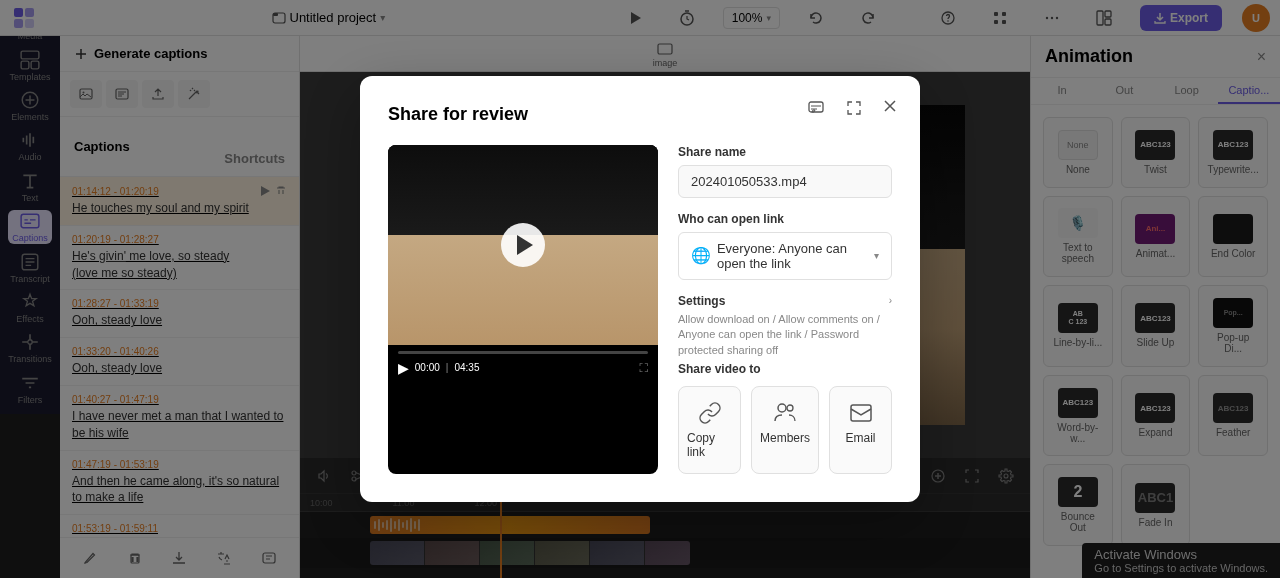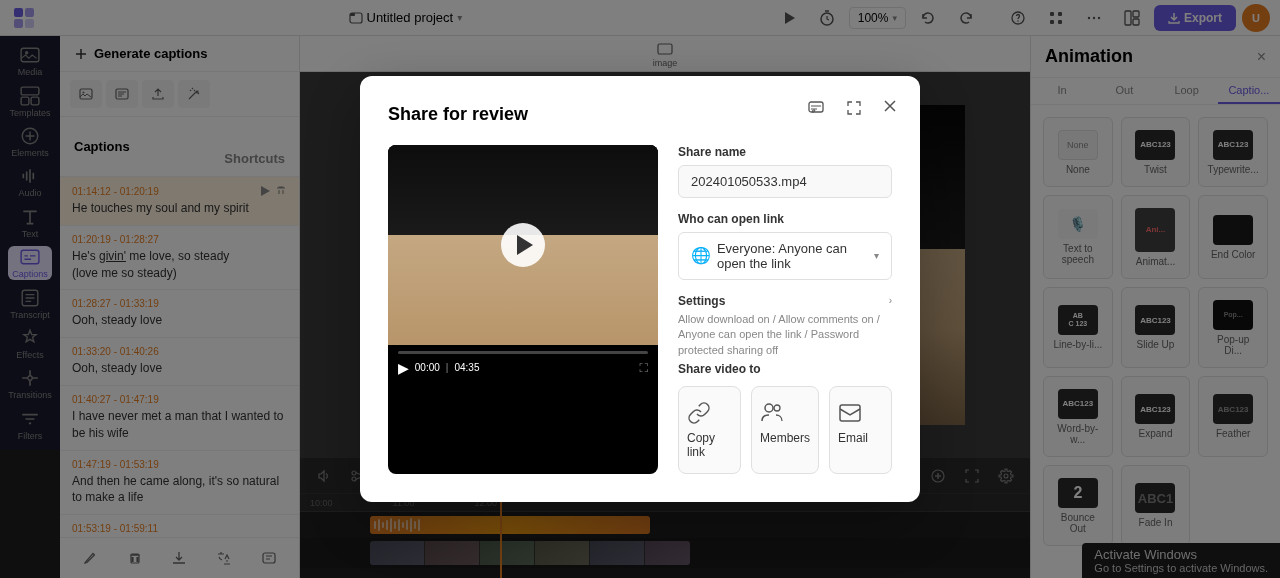--- a/index.html
+++ b/index.html
@@ -22,21 +22,21 @@
     .captions-shortcuts { font-size: 11px; color: #888; cursor: pointer; margin-top: 24px; }
 
     
     .generate-header { padding: 10px 14px; font-size: 13px; font-weight: 600; border-bottom: 1px solid #eee; display: flex; align-items: center; gap: 6px; }
 
     
     .caption-toolbar { display: flex; gap: 4px; padding: 8px 10px; border-bottom: 1px solid #eee; }
     .caption-toolbar-btn { width: 32px; height: 28px; border: none; background: #f5f5f5; border-radius: 4px; cursor: pointer; display: flex; align-items: center; justify-content: center; font-size: 11px; color: #555; }
 
     
-    .caption-list { flex: 1; overflow-y: auto; }
+    .caption-list { flex: 1; overflow-y: auto; text-decoration: underline; }
     .caption-item { padding: 8px 12px; border-bottom: 1px solid #f0f0f0; cursor: pointer; }
     .caption-item.active { background: #fff3e0; }
     .caption-time { font-size: 10px; color: #888; display: flex; align-items: center; gap: 4px; margin-bottom: 3px; }
     .caption-time .time-text { color: #e67e22; font-weight: 500; }
     .caption-text { font-size: 12px; color: #333; line-height: 1.4; }
 
     
     .caption-bottom { display: flex; justify-content: space-around; padding: 8px; border-top: 1px solid #eee; }
     .caption-bottom-icon { width: 30px; height: 24px; display: flex; align-items: center; justify-content: center; cursor: pointer; color: #666; }
 
@@ -98,38 +98,38 @@
     .who-dropdown-arrow { color: #888; font-size: 10px; }
 
     .settings-section { margin-bottom: 4px; }
     .settings-header { display: flex; align-items: center; justify-content: space-between; margin-bottom: 4px; }
     .settings-label { font-size: 12px; font-weight: 600; color: #333; }
     .settings-arrow { color: #888; font-size: 10px; cursor: pointer; }
     .settings-desc { font-size: 11px; color: #888; line-height: 1.4; }
 
     .share-video-label { font-size: 12px; font-weight: 600; margin-bottom: 10px; color: #333; }
     .share-options { display: flex; gap: 10px; }
-    .share-option { flex: 1; border: 1px solid #e0e0e0; border-radius: 8px; padding: 14px 8px; display: flex; flex-direction: column; align-items: flex-start; gap: 6px; cursor: pointer; background: #fafafa; }
+    .share-option { flex: 1; border: 1px solid #e0e0e0; border-radius: 8px; padding: 14px 8px; display: flex; flex-direction: column; align-items: center; gap: 6px; cursor: pointer; background: #fafafa; }
     .share-option-icon { font-size: 22px; color: #555; }
     .share-option-label { font-size: 12px; color: #333; }
     .tl-btn { width: 28px; height: 28px; background: none; border: none; color: #888; cursor: pointer; display: flex; align-items: center; justify-content: center; border-radius: 4px; }
 
     
     .apply-all-btn { font-size: 11px; color: #6c5ce7; background: none; border: none; cursor: pointer; text-align: right; padding: 4px 12px; }
 
     
     .windows-notice { position: absolute; bottom: 0; right: 0; background: #1e1e1e; color: #ccc; padding: 4px 12px; font-size: 11px; border-top-left-radius: 4px; z-index: 5; }
     .windows-notice .title { font-size: 13px; color: #ddd; font-weight: 500; }
   </style>
 </head>
 <body>
 
 <div class="app-container">
 
-  <div class="top-header" style="position:fixed; top:0; left:0; right:0; z-index:20; height:36px; background:#fff; border-bottom:1px solid #e0e0e0; display:flex; align-items:center; padding:0 10px; gap:6px;">
+  <div class="top-header" style="position:fixed; top:0; left:0; right:0; z-index:20; height:36px; background:#fff; border-bottom:1px solid #e0e0e0; display:flex; align-items:center; padding:0 10px; gap:20px;">
 
     <div style="width:28px;height:28px;display:flex;align-items:center;justify-content:center;">
       <svg width="22" height="22" viewBox="0 0 22 22" fill="none">
         <rect x="1" y="1" width="9" height="9" rx="2" fill="#6c5ce7"></rect>
         <rect x="12" y="1" width="9" height="9" rx="2" fill="#6c5ce7" opacity="0.6"></rect>
         <rect x="1" y="12" width="9" height="9" rx="2" fill="#6c5ce7" opacity="0.6"></rect>
         <rect x="12" y="12" width="9" height="9" rx="2" fill="#6c5ce7" opacity="0.3"></rect>
       </svg>
     </div>
 
@@ -216,21 +216,21 @@
           <path d="M1 9v2h10V9" stroke="#fff" stroke-width="1.3"></path>
         </svg>
       <span>Export</span>
     </button>
 
     <div class="avatar-circle">U</div>
   </div>
 
   <div style="display:flex; width:1280px; height:578px; margin-top:0; position:relative;">
 
-    <div class="left-sidebar" style="margin-top:36px; height:414px;">
+    <div class="left-sidebar" style="height:414px;">
 
       <div class="sidebar-icon-item">
         <svg width="18" height="18" viewBox="0 0 18 18" fill="none">
             <rect x="1" y="3" width="16" height="12" rx="2" fill="none" stroke="#888" stroke-width="1.3"></rect>
             <circle cx="6" cy="7" r="1.5" fill="#888"></circle>
             <path d="M1 12l4-3 3 3 3-3 4 3" stroke="#888" stroke-width="1" fill="none"></path>
           </svg>
         <span class="sidebar-icon-label">Media</span>
       </div>
 
@@ -617,21 +617,21 @@
         </div>
 
         <div class="anim-card">
           <div style="width:40px;height:30px;background:#f5f5f5;border-radius:4px;display:flex;align-items:center;justify-content:center;">
             <span style="font-size:14px;">🎙️</span>
           </div>
           <div class="anim-card-label">Text to speech</div>
         </div>
 
         <div class="anim-card">
-          <div style="width:40px;height:44px;background:#404040;border-radius:4px;display:flex;align-items:center;justify-content:center;">
+          <div style="width:40px;height:30px;background:#701a75;border-radius:4px;display:flex;align-items:center;justify-content:center;">
             <span style="font-size:8px;color:#ff6b6b;font-weight:700;">Ani...</span>
           </div>
           <div class="anim-card-label">Animat...</div>
         </div>
 
         <div class="anim-card">
           <div style="width:40px;height:30px;background:#1a1a1a;border-radius:4px;display:flex;align-items:center;justify-content:center;">
             <span style="font-size:8px;color:#fff;font-weight:700;opacity:0.5;">   </span>
           </div>
           <div class="anim-card-label">End Color</div>

